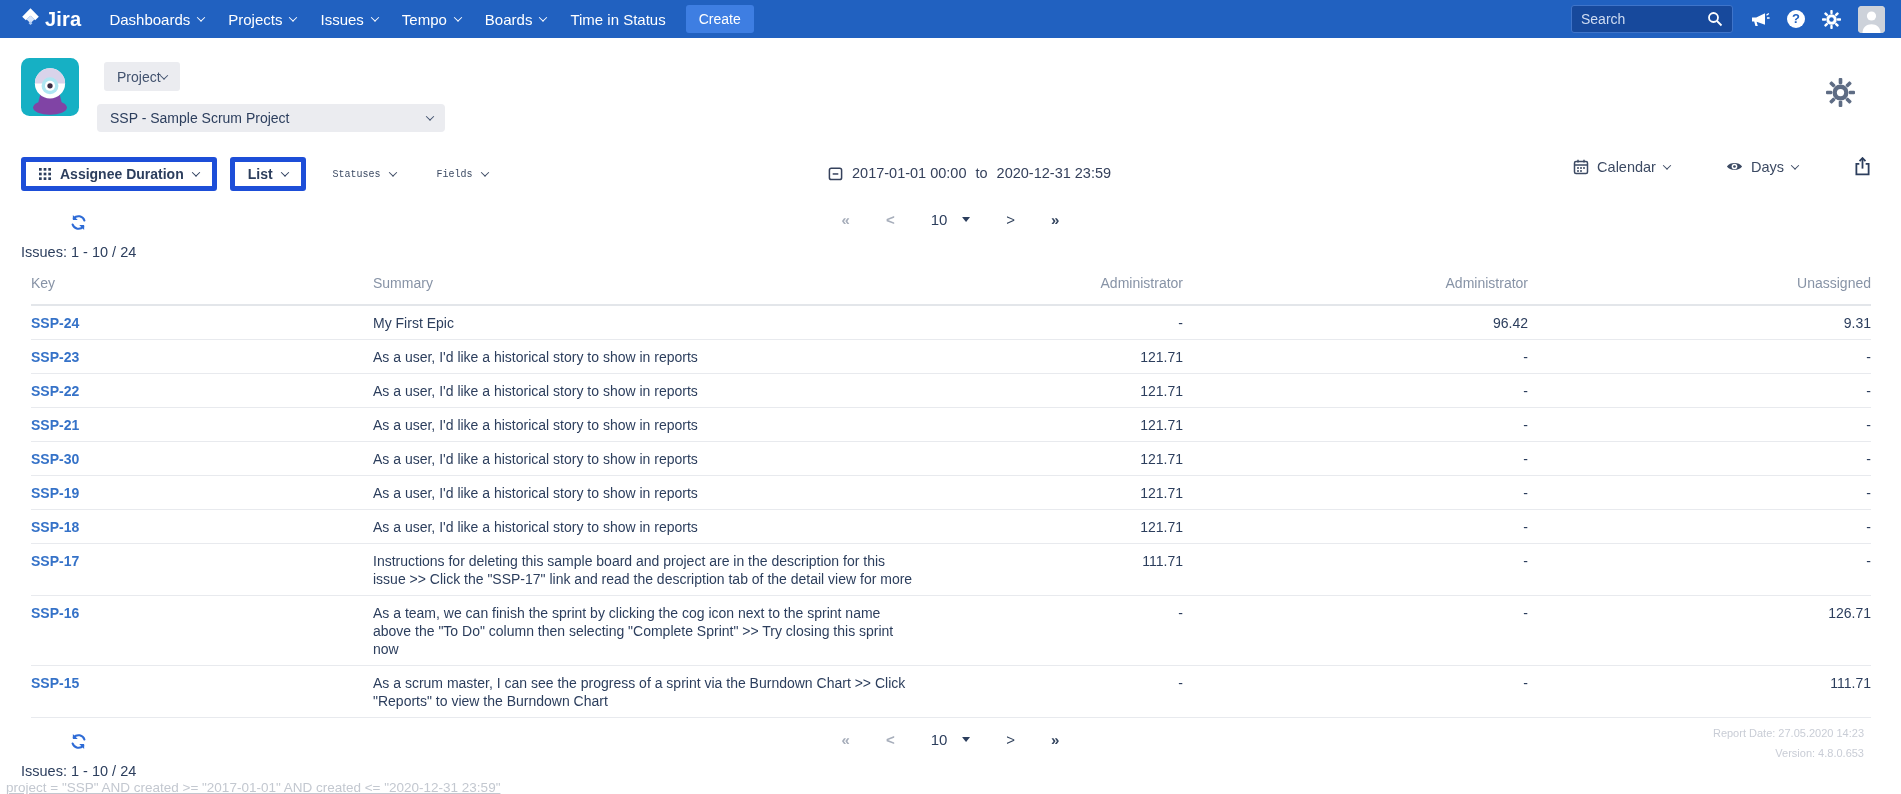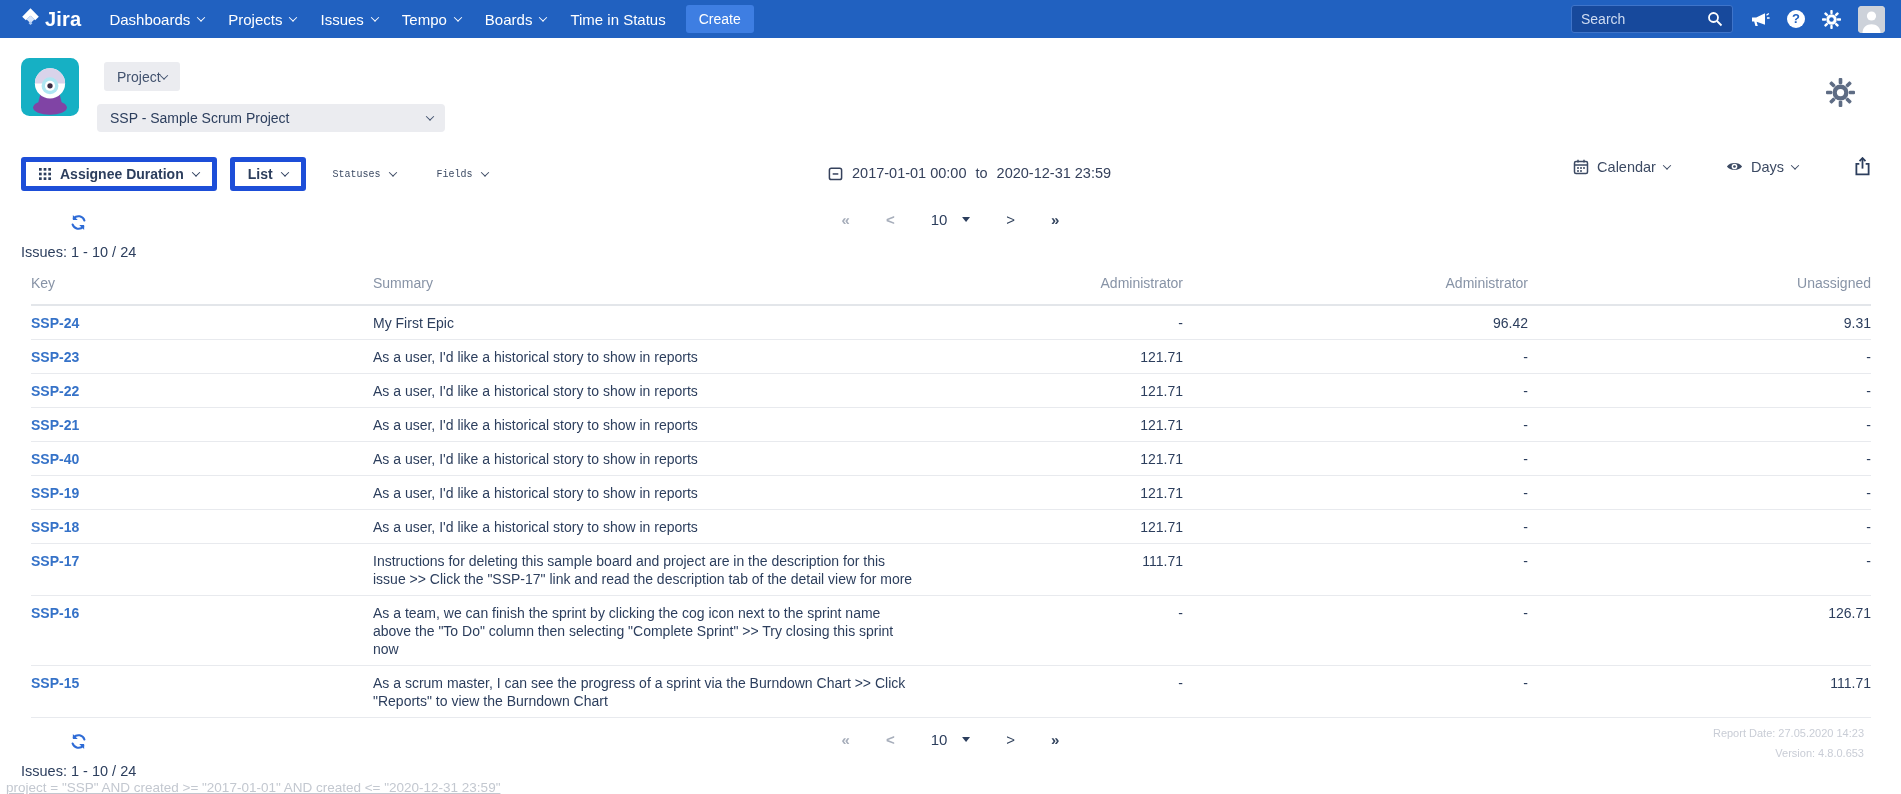--- a/index.html
+++ b/index.html
@@ -345,21 +345,21 @@
 
   <tr>
     <td><a href="#" class="key-link">SSP-21</a></td>
     <td class="c-sum">As a user, I'd like a historical story to show in reports</td>
     <td class="num">121.71</td>
     <td class="num">-</td>
     <td class="num">-</td>
   </tr>
 
   <tr>
-    <td><a href="#" class="key-link">SSP-40</a></td>
+    <td><a href="#" class="key-link">SSP-30</a></td>
     <td class="c-sum">As a user, I'd like a historical story to show in reports</td>
     <td class="num">121.71</td>
     <td class="num">-</td>
     <td class="num">-</td>
   </tr>
 
   <tr>
     <td><a href="#" class="key-link">SSP-19</a></td>
     <td class="c-sum">As a user, I'd like a historical story to show in reports</td>
     <td class="num">121.71</td>

